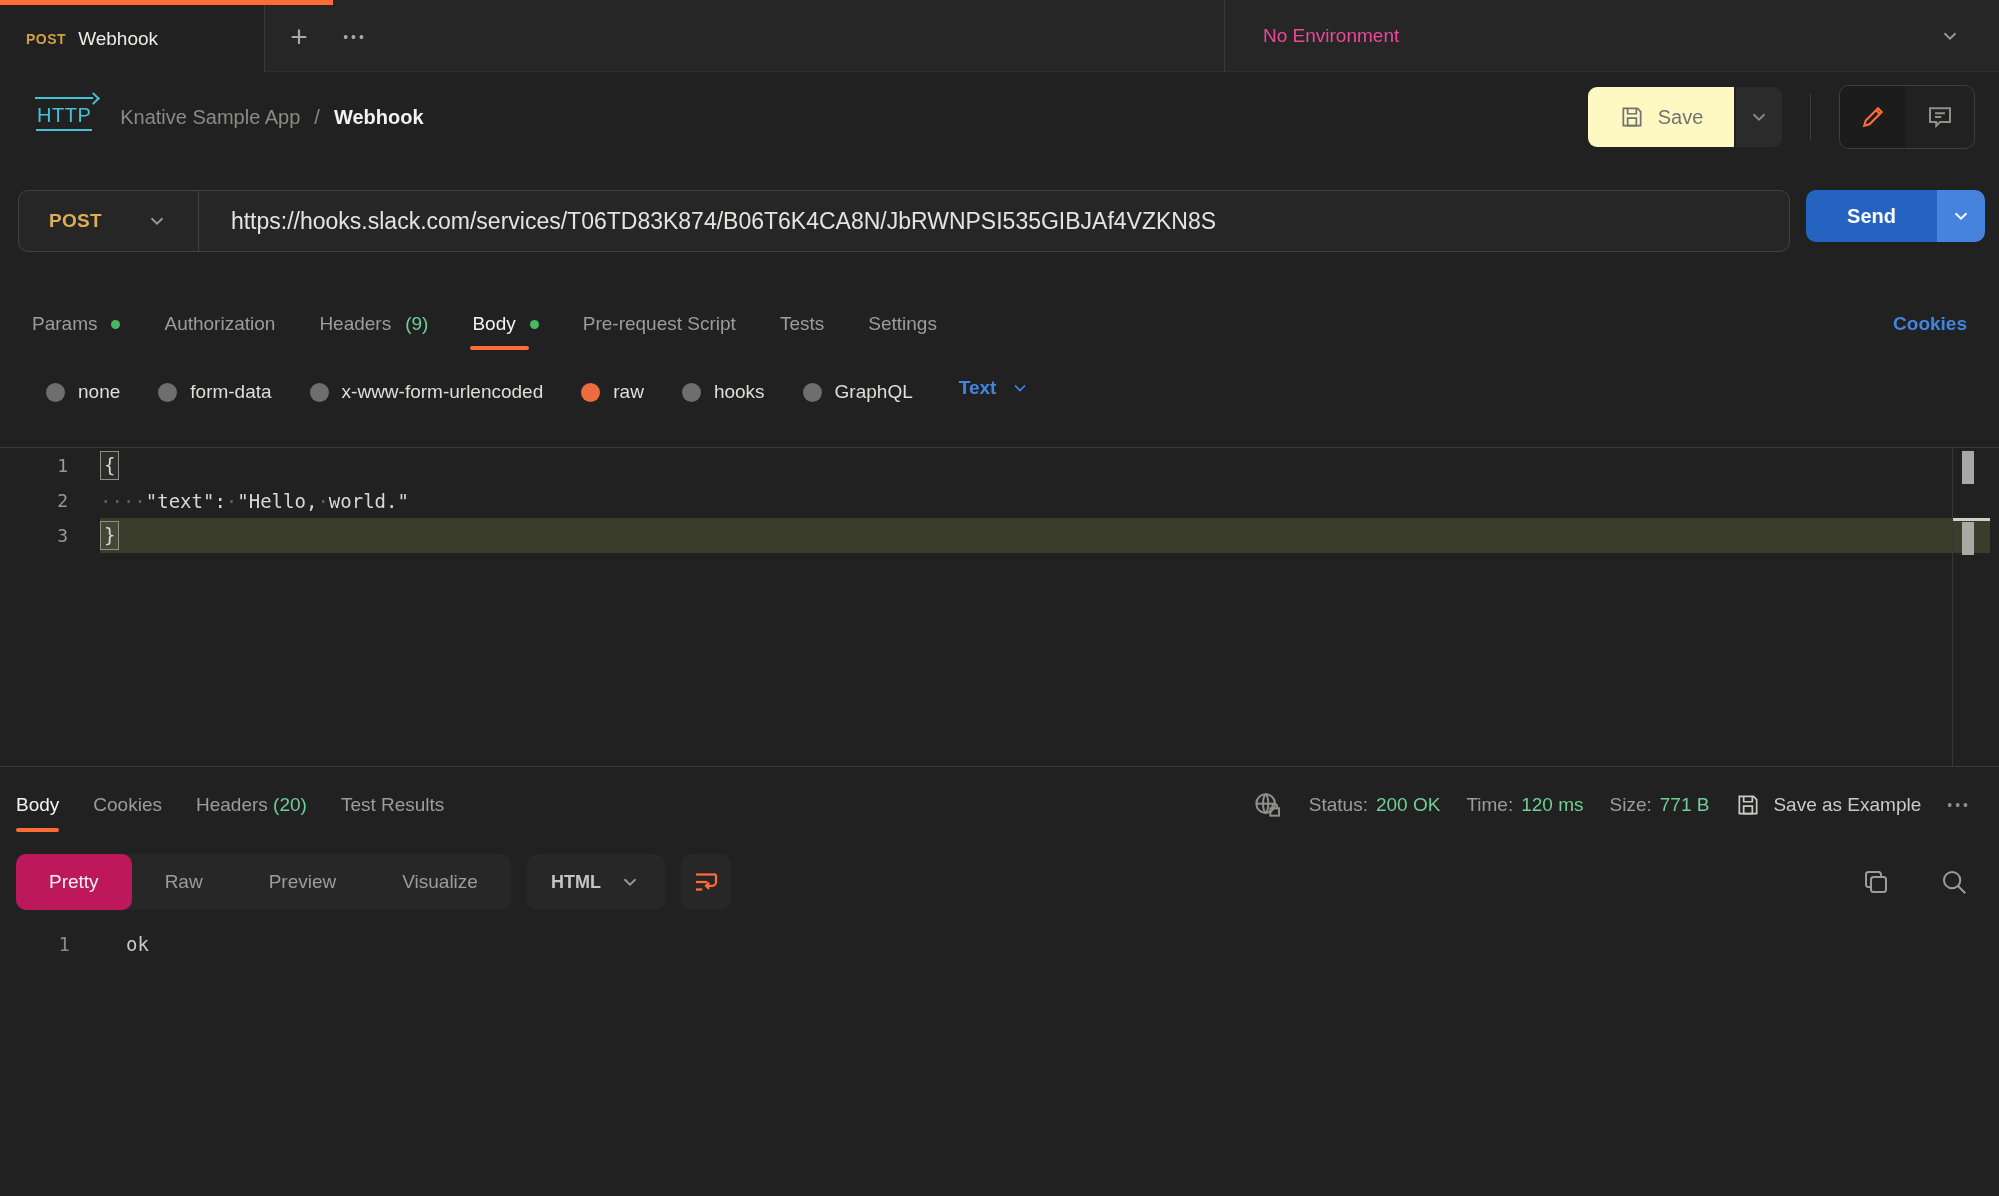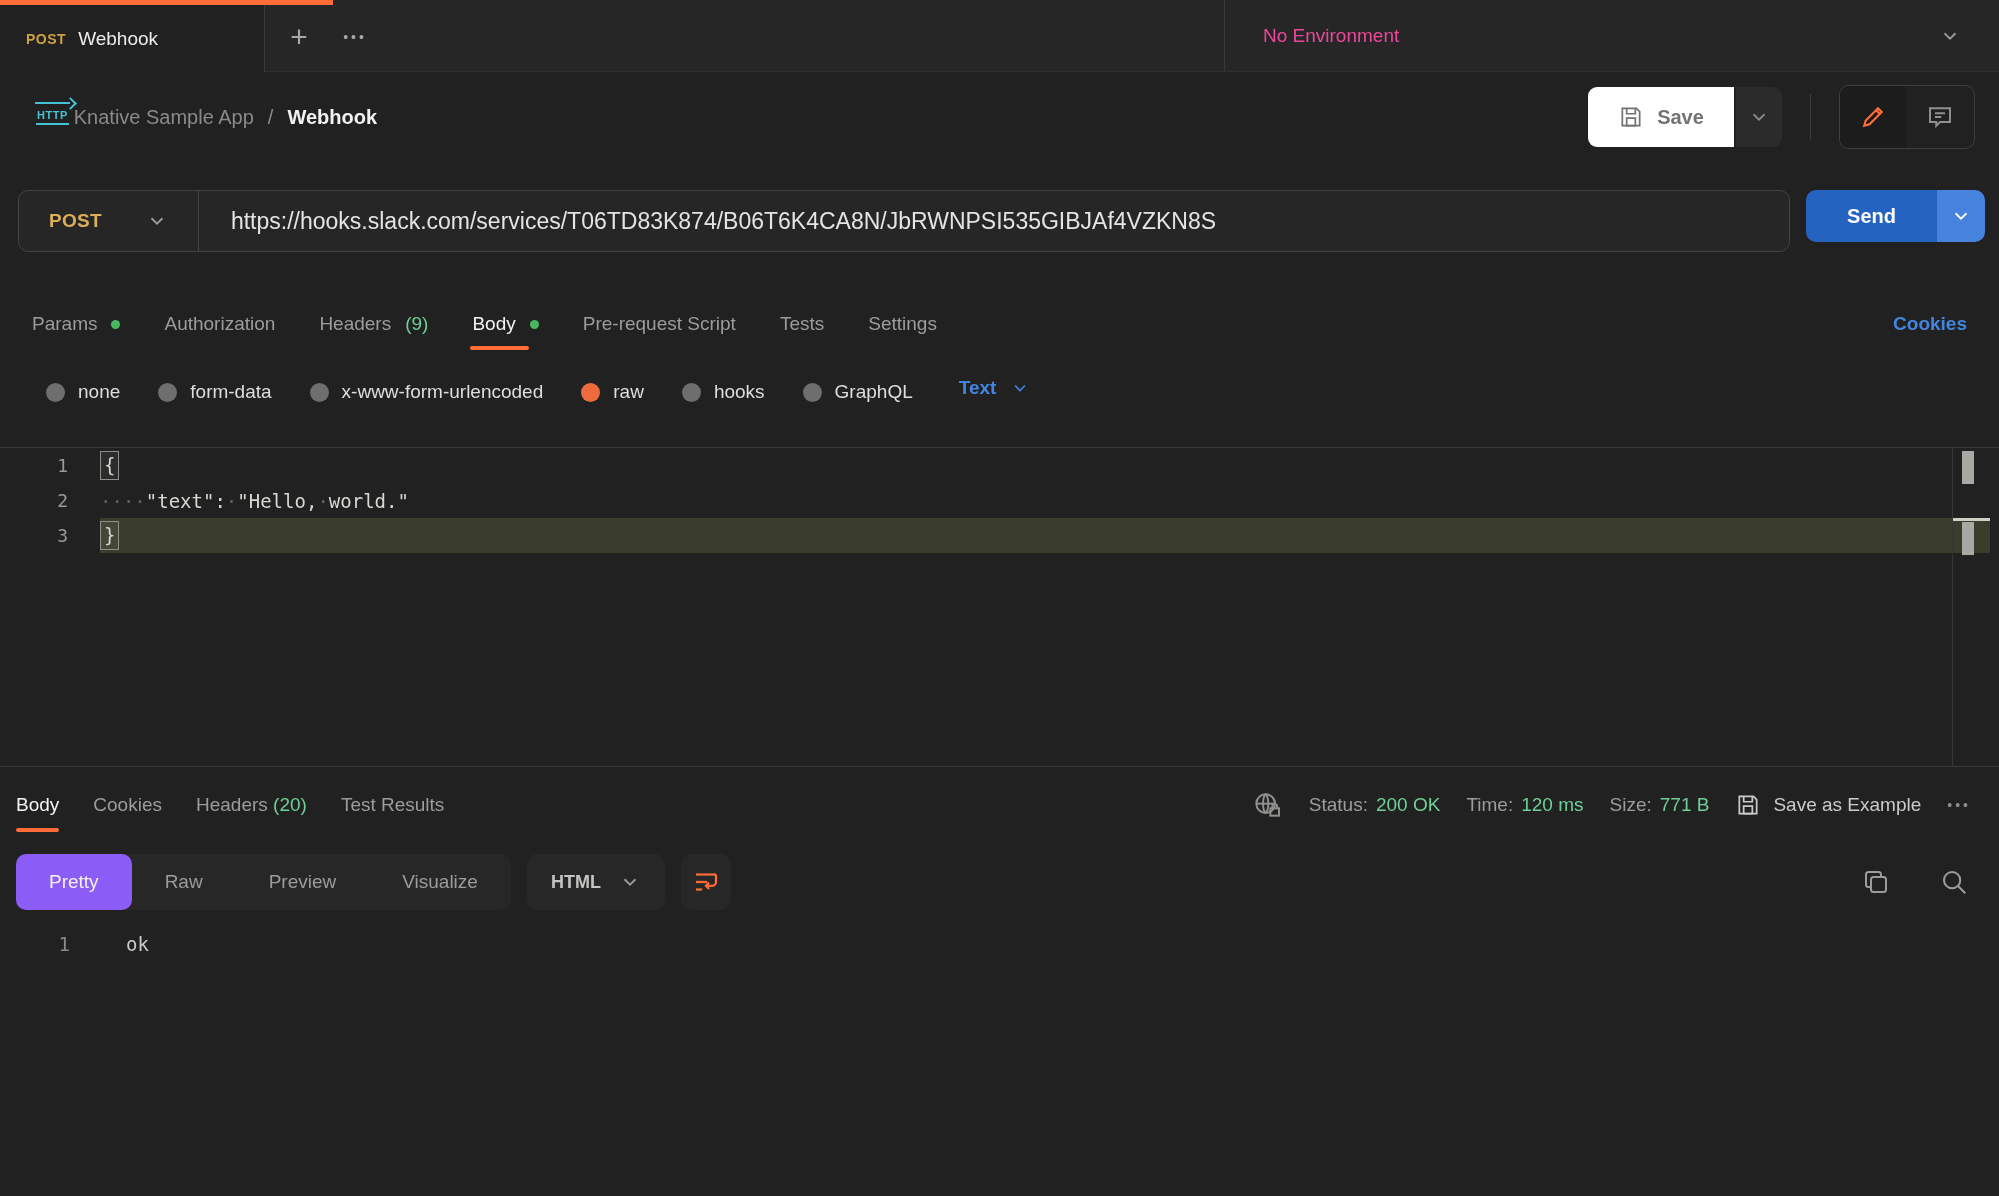--- a/index.html
+++ b/index.html
@@ -22,31 +22,31 @@
   .moretabs{ position:absolute; left:330px; top:5px; width:50px; height:64px; display:grid; place-items:center;
     color:#a8a8a6; font-size:14px; letter-spacing:3px; }
   .env{ position:absolute; right:0; top:0; width:775px; height:71px; border-left:1px solid #3a3a3a;
     display:flex; align-items:center; justify-content:space-between; padding:0 38px; }
   .env span{ color:#ec4899; font-size:19px; }
   .chev{ width:22px; height:22px; stroke:#9a9a98; fill:none; stroke-width:2; }
 
   
   .header-row{ position:absolute; top:72px; left:0; right:0; height:90px; display:flex; align-items:center;
     padding:0 24px 0 36px; }
-  .http-badge{ position:relative; color:#45c2d4; font-weight:bold; font-size:11px; letter-spacing:.5px;
-    border-bottom:2px solid #45c2d4; padding:0 1px 2px; margin-right:5px; }
+  .http-badge{ position:relative; color:#45c2d4; font-weight:normal; font-size:20px; letter-spacing:.5px;
+    border-bottom:2px solid #45c2d4; padding:0 1px 2px; margin-right:28px; }
   .http-badge::before{ content:""; position:absolute; top:-7px; left:-1px; right:-1px; height:2px; background:#45c2d4; }
   .http-badge::after{ content:""; position:absolute; top:-10px; right:-6px; width:7px; height:7px;
     border-top:2px solid #45c2d4; border-right:2px solid #45c2d4; transform:rotate(45deg); }
   .crumb-collection{ color:#8a8a88; font-size:20px; margin-right:14px; }
   .crumb-sep{ color:#8a8a88; font-size:20px; margin-right:14px; }
   .crumb-current{ color:#f2f2f0; font-size:20px; font-weight:bold; }
   .header-actions{ margin-left:auto; display:flex; align-items:center; }
-  .save-btn{ width:146px; height:60px; background:#ffffff; border-radius:9px 0 0 9px; display:flex; align-items:center;
-    justify-content:center; gap:13px; color:#737371; font-size:20px; cursor:pointer;font-weight:bold; }
+  .save-btn{ width:146px; height:60px; background:#fef9c3; border-radius:9px 0 0 9px; display:flex; align-items:center;
+    justify-content:center; gap:13px; color:#737371; font-size:20px; cursor:pointer; }
   .save-btn svg{ width:26px; height:26px; stroke:#737371; fill:none; stroke-width:1.6; }
   .save-caret{ width:46px; height:60px; background:#2b2b2b; border-radius:0 9px 9px 0; margin-left:2px;
     display:grid; place-items:center; cursor:pointer; }
   .save-caret .chev{ stroke:#8a8a88; }
   .hdr-divider{ width:1px; height:46px; background:#3c3c3c; margin:0 28px; }
   .edit-group{ display:flex; border:1px solid #3f3f3f; border-radius:10px; height:64px; overflow:hidden; }
   .pencil-seg{ width:66px; background:#1c1c1c; display:grid; place-items:center; cursor:pointer; }
   .pencil-seg svg{ width:30px; height:30px; stroke:#ff6c37; fill:none; stroke-width:1.7; }
   .comment-seg{ width:68px; display:grid; place-items:center; cursor:pointer; }
   .comment-seg svg{ width:30px; height:30px; stroke:#8f8f8d; fill:none; stroke-width:1.6; }
@@ -111,21 +111,21 @@
   .meta-label{ color:#9c9c9a; }
   .meta-value{ color:#6fcf97; }
   .globe-ic svg{ width:32px; height:32px; stroke:#8f8f8d; fill:none; stroke-width:1.5; }
   .save-example{ display:flex; align-items:center; gap:12px; color:#cacac8; cursor:pointer; }
   .save-example svg{ width:26px; height:26px; stroke:#cacac8; fill:none; stroke-width:1.6; }
   .resp-more{ color:#8f8f8d; font-size:14px; letter-spacing:3px; cursor:pointer; }
 
   .resp-toolbar{ height:78px; display:flex; align-items:center; padding:0 30px 0 16px; }
   .seg-control{ display:flex; background:#272727; border-radius:10px; height:56px; align-items:stretch; }
   .seg{ padding:0 33px; display:grid; place-items:center; color:#9c9c9a; font-size:19px; cursor:pointer; }
-  .seg.active{ background:#8b5cf6; border-radius:10px; color:#f2f2f0;text-align:center; }
+  .seg.active{ background:#be185d; border-radius:10px; color:#f2f2f0;text-align:center; }
   .fmt-select{ margin-left:16px; height:56px; background:#272727; border-radius:10px; display:flex; align-items:center;
     gap:18px; padding:0 24px; color:#c4c4c2; font-size:18px; font-weight:bold; cursor:pointer; }
   .wrap-btn{ margin-left:16px; height:56px; width:50px; background:#272727; border-radius:10px;
     display:grid; place-items:center; cursor:pointer; }
   .wrap-btn svg{ width:30px; height:30px; stroke:#ff6c37; fill:none; stroke-width:1.8; }
   .resp-tools{ margin-left:auto; display:flex; align-items:center; gap:48px; }
   .tool-ic svg{ width:30px; height:30px; stroke:#9c9c9a; fill:none; stroke-width:1.6; }
 
   .resp-body{ display:flex; padding-top:12px; font-family:"DejaVu Sans Mono", monospace; font-size:19px; }
   .resp-num{ width:70px; text-align:right; color:#8a8a88; flex:none; }

